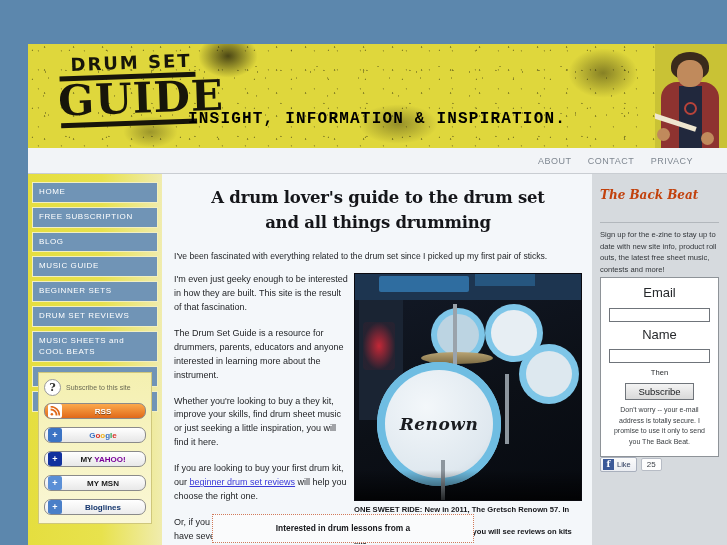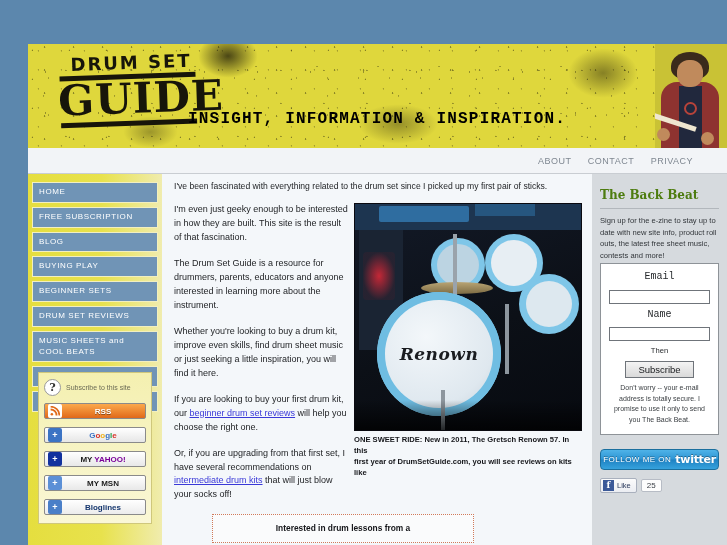--- a/index.html
+++ b/index.html
@@ -184,21 +184,21 @@
     width: 17px; height: 17px; border-radius: 50%;
     background: #ffffff; border: 1px solid #999;
     color: #333; font-weight: bold; font-size: 11px;
     text-align: center; line-height: 15px;
     font-family: "DejaVu Serif", serif;
   }
   .sub-head-text { font-size: 7px; color: #6b6b55; line-height: 1.3; text-align:center; }
   .chiclet {
     height: 16px; margin-bottom: 8px;
     border: 1px solid #8a8a8a;
-    border-radius: 2px;
+    border-radius: 7px;
     display: flex; align-items: center;
     font-size: 8px; font-weight: bold;
     overflow: hidden;
     cursor: pointer;
   }
   .chiclet .cic {
     flex: 0 0 auto; width: 14px; height: 14px;
     margin: 0 3px; border-radius: 2px;
     display:flex; align-items:center; justify-content:center;
     font-size: 9px; font-weight: bold; color:#fff;
@@ -332,39 +332,40 @@
   
   .right-rail {
     position: absolute;
     left: 564px; top: 0;
     width: 135px; height: 371px;
     background: #d6dade;
     padding: 14px 8px 0 8px;
   }
   .rr-title {
     font-family: "DejaVu Serif", serif;
+    font-style: italic;
     font-weight: bold;
     font-size: 12px;
-    color: #4d7c0f;
-    margin-bottom: 6px;
+    color: #c2410c;
+    margin-bottom: 20px;
   }
   .rr-rule { height: 1px; background: #b2b7bc; margin-bottom: 6px; }
   .rr-blurb {
     font-size: 7.6px;
     color: #32363a;
     line-height: 1.52;
     margin-bottom: 2px;
   }
   .form-box {
     background: #ffffff;
     border: 1px solid #8e9398;
     padding: 7px 8px 9px 8px;
     text-align: center;
   }
-  .f-label { font-size: 10px; color: #26292c; margin-bottom: 3px; font-family: Liberation Mono, monospace; }
+  .f-label { font-size: 13px; color: #26292c; margin-bottom: 3px; }
   .f-input {
     width: 100%; height: 14px;
     border: 1px solid #6f747a;
     background: #fff;
     margin-bottom: 5px;
     font-size: 8px;
     padding: 0 2px;
     font-family: "Liberation Sans", sans-serif;
   }
   .f-then { font-size: 7.6px; color: #26292c; margin-bottom: 4px; }
@@ -468,21 +469,21 @@
     <a href="#">PRIVACY</a>
   </div>
 
   <div class="page-body">
 
     <div class="sidebar">
       <div class="nav-list">
         <div class="nav-item">HOME</div>
         <div class="nav-item">FREE SUBSCRIPTION</div>
         <div class="nav-item">BLOG</div>
-        <div class="nav-item">BUYING PLAY</div>
+        <div class="nav-item">MUSIC GUIDE</div>
         <div class="nav-item">BEGINNER SETS</div>
         <div class="nav-item">DRUM SET REVIEWS</div>
         <div class="nav-item">MUSIC SHEETS and COOL BEATS</div>
         <div class="nav-item">HOW TO PLAY</div>
         <div class="nav-item">TUNING YOUR SET</div>
       </div>
 
       <div class="subscribe-box">
         <div class="sub-head">
           <div class="q-badge">?</div>
@@ -516,20 +517,24 @@
         </div>
 
         <div class="chiclet c-bloglines" style="margin-bottom:0">
           <div class="cic">+</div>
           <div class="clab">Bloglines</div>
         </div>
       </div>
     </div>
 
     <div class="content">
+      <div class="headline">
+        <div>A drum lover's guide to the drum set</div>
+        <div>and all things drumming</div>
+      </div>
 
       <div class="intro">I've been fascinated with everything related to the drum set since I picked up my first pair of sticks.</div>
 
       <div class="clearfix">
         <div class="photo-wrap">
           <div class="photo">
             <div class="ph-wall"></div>
             <div class="ph-ceil"></div>
             <div class="ph-sign"></div>
             <div class="ph-sign2"></div>
@@ -557,21 +562,21 @@
           <div class="caption">
             <div class="c1">ONE SWEET RIDE: New in 2011, The Gretsch Renown 57. In this</div>
             <div class="c1">first year of DrumSetGuide.com, you will see reviews on kits like</div>
 
           </div>
         </div>
 
         <div class="col-left">
           <p>I'm even just geeky enough to be interested in how they are built. This site is the result of that fascination.</p>
           <p>The Drum Set Guide is a resource for drummers, parents, educators and anyone interested in learning more about the instrument.</p>
-          <p>Whether you're looking to buy a drum kit, improve even skills, find drum sheet music or just seeking a little inspiration, you will find it here.</p>
+          <p>Whether you're looking to buy a they kit, improve your skills, find drum sheet music or just seeking a little inspiration, you will find it here.</p>
           <p>
             <span>If you are looking to buy your first drum kit, our </span><a href="#">beginner drum set reviews</a><span> will help you choose the right one.</span>
           </p>
           <p>
             <span>Or, if you are upgrading from that first set, I have several recommendations on </span><a href="#">intermediate drum kits</a><span> that will just blow your socks off!</span>
           </p>
         </div>
       </div>
 
       <div class="lessons-box">
@@ -587,24 +592,20 @@
       <div class="form-box">
         <div class="f-label">Email</div>
         <input class="f-input" type="text" value="" style="">
         <div class="f-label">Name</div>
         <input class="f-input" type="text" value="" style="">
         <div class="f-then">Then</div>
         <button class="f-btn">Subscribe</button>
         <div class="f-note">Don't worry -- your e-mail address is totally secure. I promise to use it only to send you The Back Beat.</div>
       </div>
 
-      <div class="twitter-btn">
-        <span>FOLLOW ME ON</span>
-        <span class="tw-word">twitter</span>
-      </div>
 
       <div class="fb-row">
         <div class="fb-like">
           <div class="fb-f">f</div>
           <span>Like</span>
         </div>
         <div class="fb-count">25</div>
       </div>
     </div>
 

